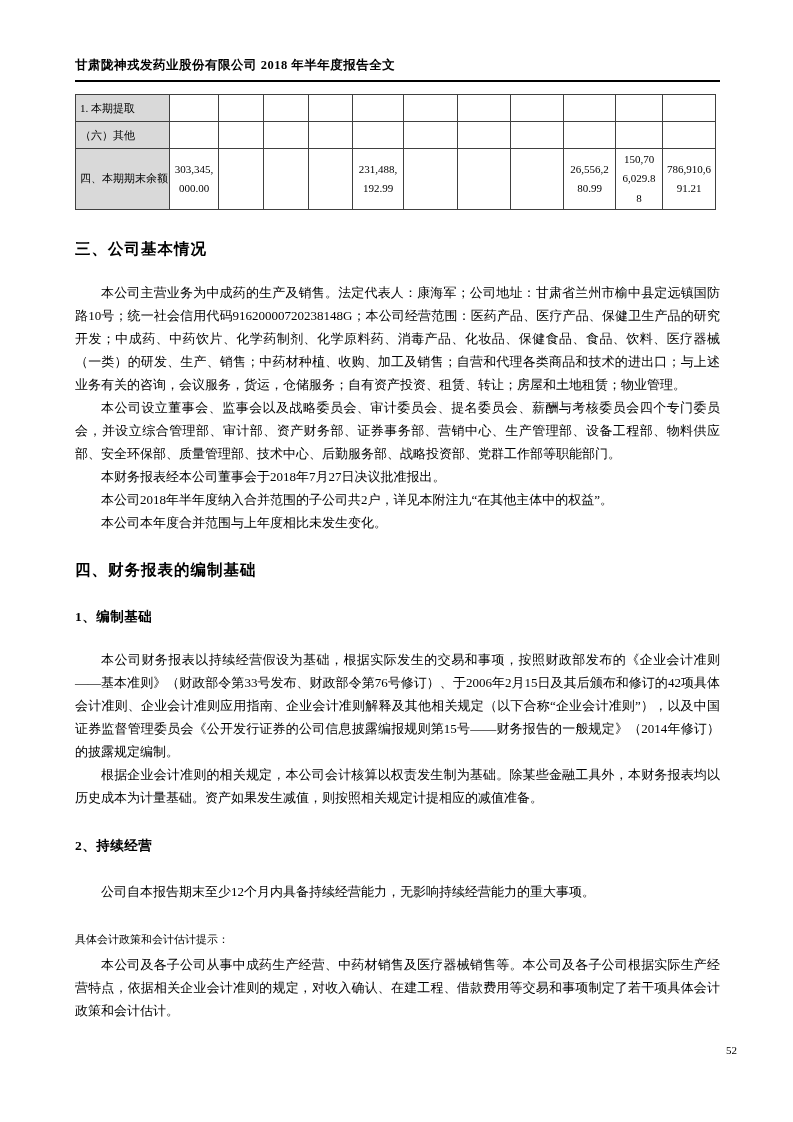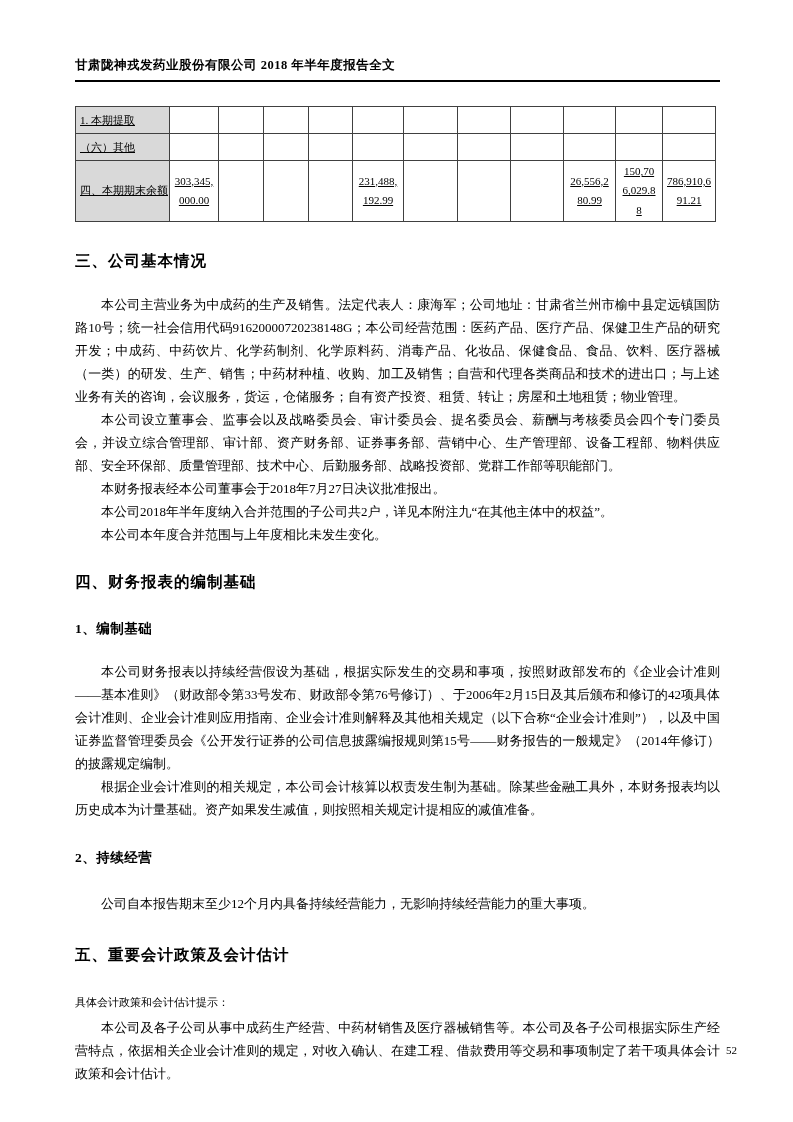--- a/index.html
+++ b/index.html
@@ -7,21 +7,21 @@
   .page {
     width:793px; height:1122px; margin:0 auto; background:#ffffff;
     position:relative; color:#000;
     font-family:"Liberation Serif","DejaVu Serif",serif;
     overflow:hidden;
   }
   .content { padding:0 73px 0 75px; }
   .header { padding-top:57px; font-size:12.5px; font-weight:bold; letter-spacing:0.5px; }
   .header-rule { border-bottom:2px solid #000; margin-top:6px; }
 
-  table.fin { border-collapse:collapse; table-layout:fixed; width:640px; margin-top:24px;text-decoration:underline; }
+  table.fin { border-collapse:collapse; table-layout:fixed; width:640px; margin-top:12px; }
   table.fin td {
     border:1px solid #404040; font-size:11px; vertical-align:middle;
     overflow:hidden;
   }
   td.rowlabel { background:#d9d9d9; text-align:left; padding:2px 1px 2px 4px; font-size:11.5px; }
   td.val { text-align:center; padding:1px 4px; word-break:break-all; line-height:1.75; }
   tr.r-small td { height:27px; }
   tr.r-big td { height:45px; }
 
   .h1 { font-size:15.5px; font-weight:bold; letter-spacing:1px; }
@@ -121,20 +121,19 @@
     <p class="body">本公司2018年半年度纳入合并范围的子公司共2户，详见本附注九“在其他主体中的权益”。</p>
     <p class="body">本公司本年度合并范围与上年度相比未发生变化。</p>
 
     <div class="h1 sec4-h">四、财务报表的编制基础</div>
     <div class="h2 sec4-sub1">1、编制基础</div>
     <p class="body sec4-p1">本公司财务报表以持续经营假设为基础，根据实际发生的交易和事项，按照财政部发布的《企业会计准则——基本准则》（财政部令第33号发布、财政部令第76号修订）、于2006年2月15日及其后颁布和修订的42项具体会计准则、企业会计准则应用指南、企业会计准则解释及其他相关规定（以下合称“企业会计准则”），以及中国证券监督管理委员会《公开发行证券的公司信息披露编报规则第15号——财务报告的一般规定》（2014年修订）的披露规定编制。</p>
     <p class="body">根据企业会计准则的相关规定，本公司会计核算以权责发生制为基础。除某些金融工具外，本财务报表均以历史成本为计量基础。资产如果发生减值，则按照相关规定计提相应的减值准备。</p>
     <div class="h2 sec4-sub2">2、持续经营</div>
     <p class="body sec4-p3">公司自本报告期末至少12个月内具备持续经营能力，无影响持续经营能力的重大事项。</p>
 
-    <div class="h1 sec5-h">五、重要会计政策及会计估计</div>
     <div class="note sec5-note">具体会计政策和会计估计提示：</div>
     <p class="body sec5-p1">本公司及各子公司从事中成药生产经营、中药材销售及医疗器械销售等。本公司及各子公司根据实际生产经营特点，依据相关企业会计准则的规定，对收入确认、在建工程、借款费用等交易和事项制定了若干项具体会计政策和会计估计。</p>
 
   </div>
 
   <div class="footer-page">52</div>
 </div>
 
 </body></html>

